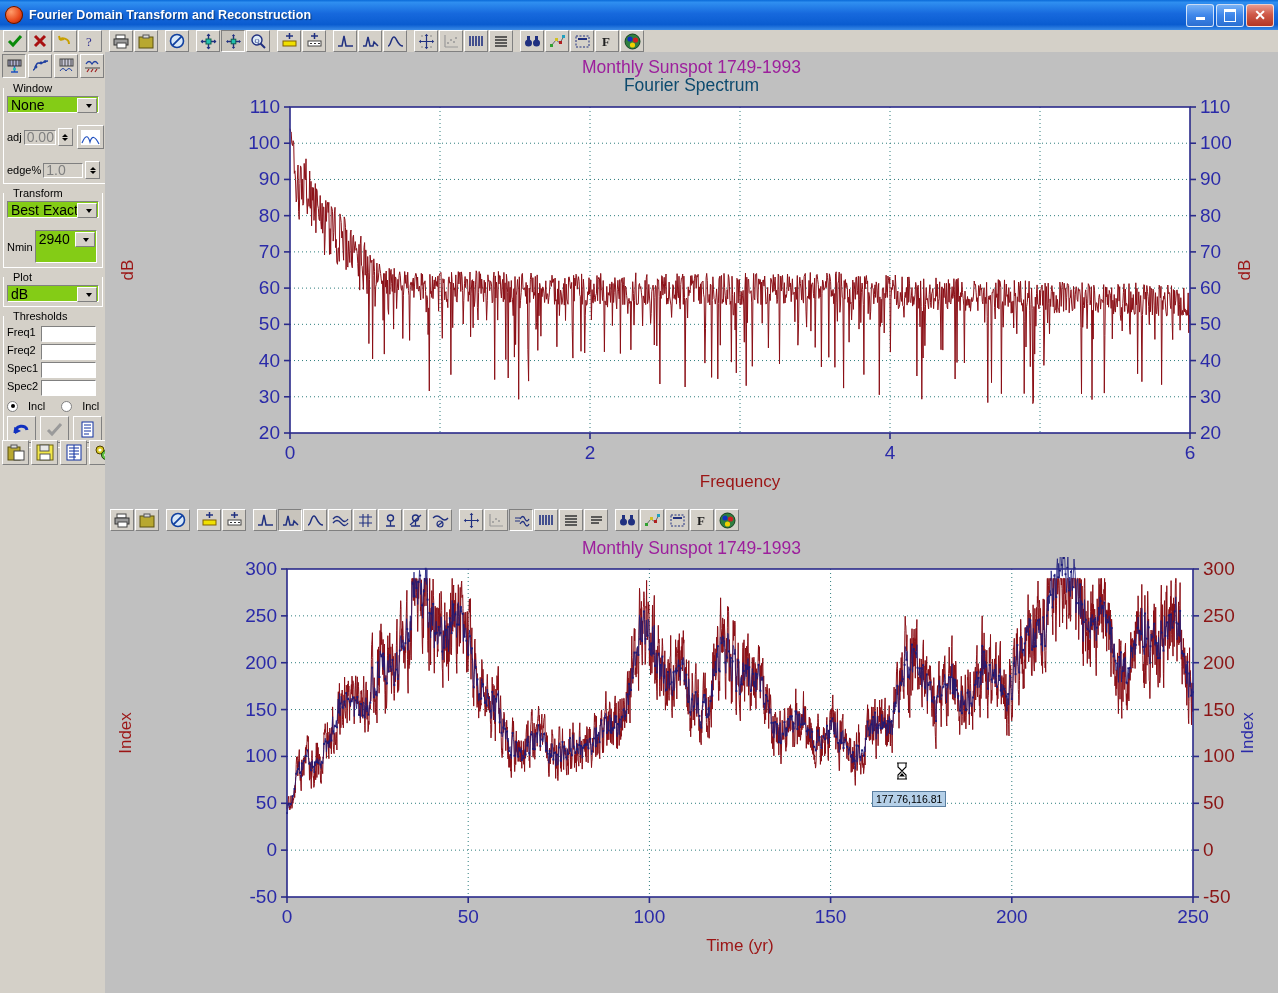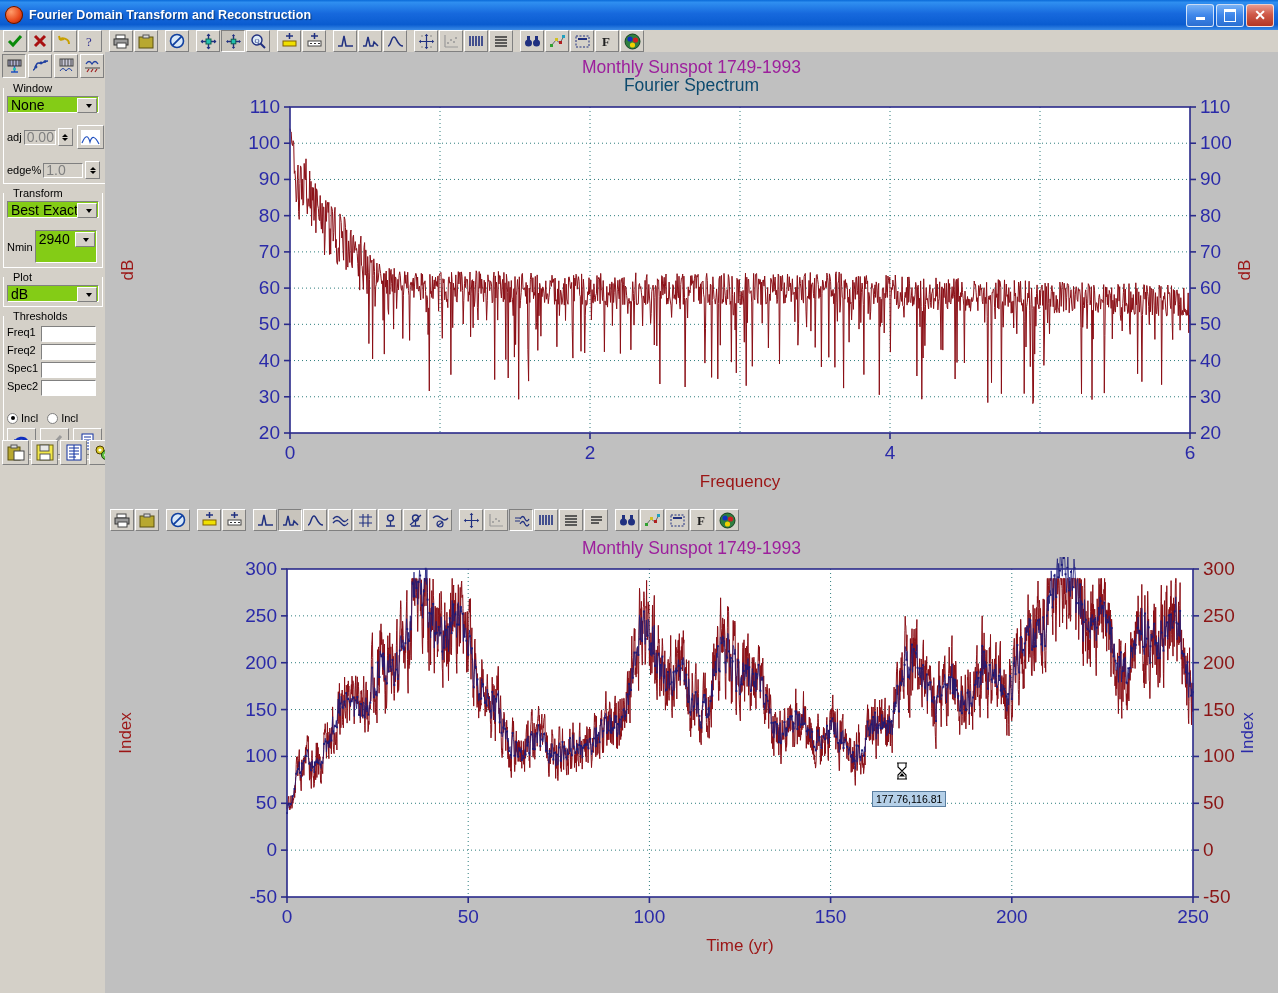--- a/index.html
+++ b/index.html
@@ -74,21 +74,21 @@
     display:flex;flex-direction:column;align-items:center;justify-content:center;gap:1px;}
   .spin i{display:block;width:0;height:0;border-left:3px solid transparent;border-right:3px solid transparent;}
   .spin i.up{border-bottom:3px solid #000;}
   .spin i.dn{border-top:3px solid #000;}
   .iconbtn{width:25px;height:22px;border-top:1px solid #fff;border-left:1px solid #fff;
     border-right:1px solid #808080;border-bottom:1px solid #808080;background:#d4d0c8;
     display:flex;align-items:center;justify-content:center;}
   .thrrow{display:flex;align-items:flex-start;margin-top:2px;}
   .thrrow .flabel{width:34px;font-size:11px;}
   .thrbox{width:55px;height:16px;border:1px solid #808080;border-right-color:#fff;border-bottom-color:#fff;background:#fff;box-sizing:border-box;}
-  .radiorow{display:flex;align-items:center;margin-top:16px;gap:3px;font-size:11px;}
+  .radiorow{display:flex;align-items:center;margin-top:4px;gap:10px;font-size:11px;}
   .radio{width:11px;height:11px;border-radius:50%;border:1px solid #808080;background:#fff;
     display:flex;align-items:center;justify-content:center;box-sizing:border-box;}
   .radio i{display:block;width:4px;height:4px;border-radius:50%;background:#000;}
   .btnrow{display:flex;gap:4px;margin-top:4px;justify-content:center;}
   .bigbtn{width:27px;height:25px;border-top:1px solid #fff;border-left:1px solid #fff;
     border-right:1px solid #808080;border-bottom:1px solid #808080;background:#d4d0c8;
     display:flex;align-items:center;justify-content:center;}
   .bottombtns{position:absolute;left:2px;top:388px;display:flex;gap:2px;}
   .bottombtns .bigbtn{width:25px;height:23px;}
 

